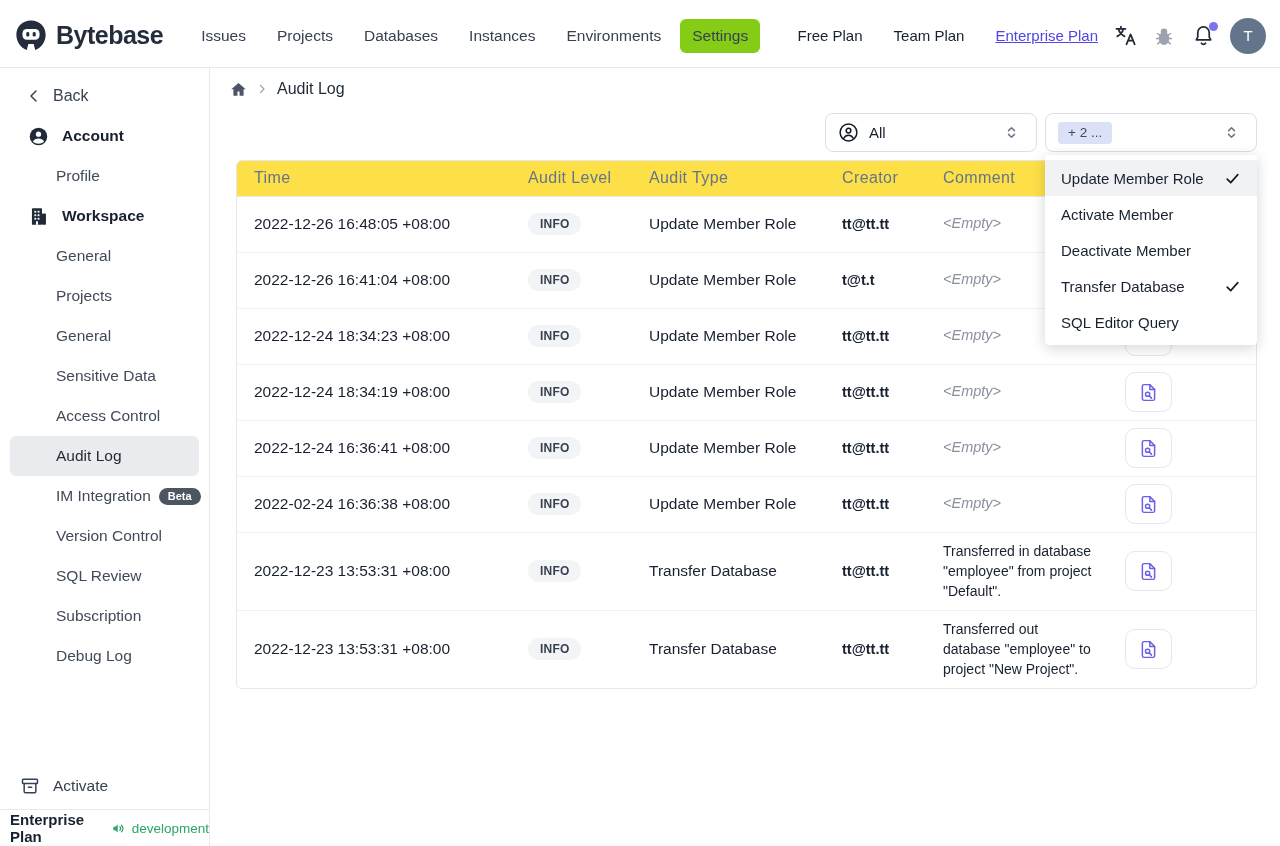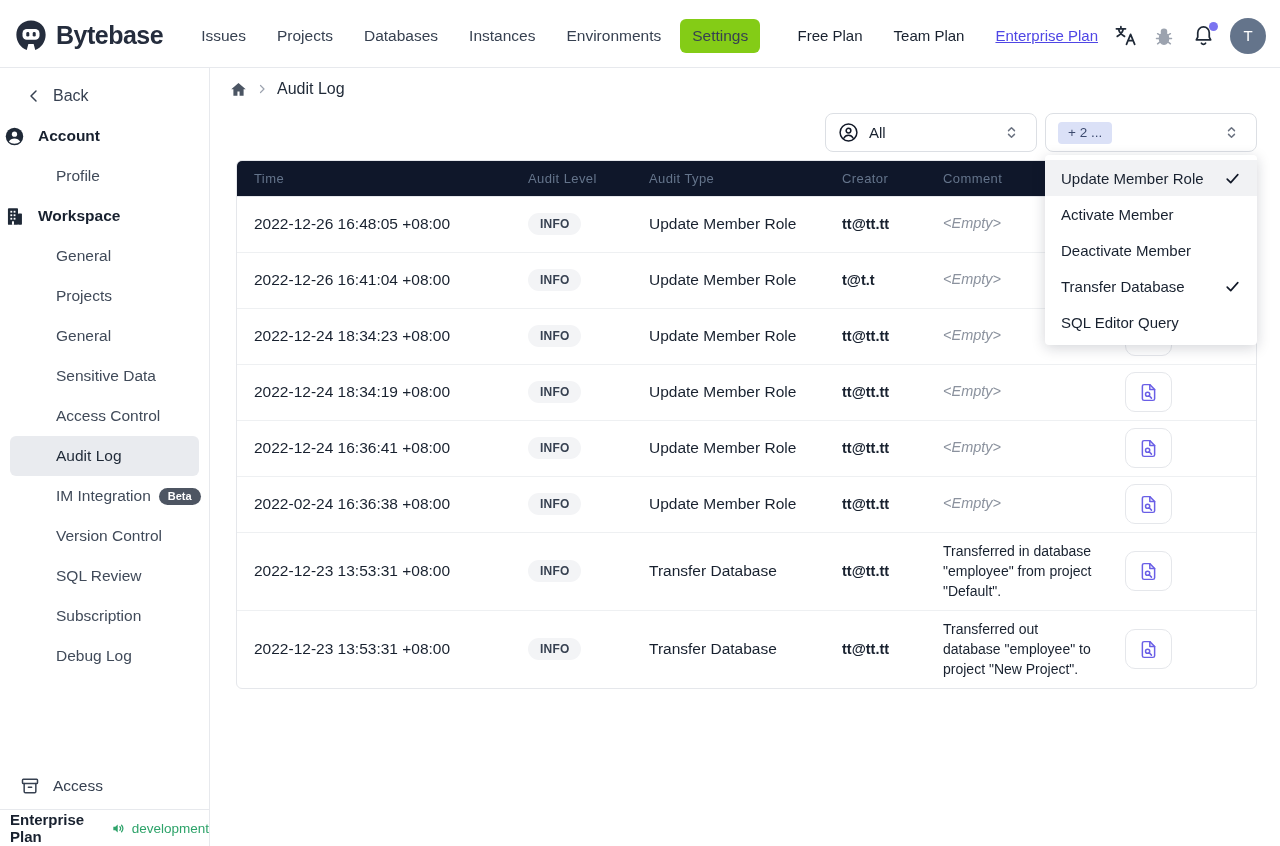--- a/index.html
+++ b/index.html
@@ -20,21 +20,21 @@
   .plan-link.accent { color:#4f46e5; text-decoration:underline; }
   .icon-btn { width:24px; height:24px; display:flex; align-items:center; justify-content:center; cursor:pointer; position:relative; }
   .bell-dot { position:absolute; top:-2px; right:-3px; width:9px; height:9px; border-radius:50%; background:#7b74f0; }
   .avatar { width:36px; height:36px; border-radius:50%; background:#64748b; color:#fff; display:flex;
             align-items:center; justify-content:center; font-size:15px; cursor:pointer; }
 
   
   .sidebar { position:absolute; top:64px; left:0; bottom:0; width:210px; border-right:1px solid #e7e9ed;
              background:#fff; display:flex; flex-direction:column; padding-top:12px; }
   .back-row { display:flex; align-items:center; gap:11px; height:40px; padding-left:26px; font-size:16px; color:#374151; cursor:pointer; }
-  .side-group { display:flex; align-items:center; gap:13px; height:40px; padding-left:4px;
+  .side-group { display:flex; align-items:center; gap:13px; height:40px; padding-left:28px;
                 font-size:15.5px; font-weight:600; color:#18212f; }
   .side-item { display:flex; align-items:center; height:40px; margin:0 10px; padding-left:46px;
                border-radius:6px; font-size:15.5px; color:#404a59; cursor:pointer; white-space:nowrap; }
   .side-item.active { background:#e9ebef; color:#1f2937; }
   .badge-beta { margin-left:8px; background:#4d5562; color:#fff; font-size:11px; font-weight:600;
                 padding:2.5px 9px; border-radius:999px; }
   .archive-row { margin-top:auto; display:flex; align-items:center; gap:13px; height:46px; padding-left:20px;
                  font-size:15.5px; color:#374151; cursor:pointer; }
   .side-footer { border-top:1px solid #e7e9ed; height:37px; display:flex; align-items:center; gap:6px; padding-left:10px; }
   .plan-name { font-size:15px; font-weight:700; color:#18212f; }
@@ -46,21 +46,21 @@
   .crumb-current { font-size:16px; color:#1f2937; font-weight:500; }
   .toolbar { display:flex; justify-content:flex-end; gap:8px; margin:12px 23px 0 0; }
   .select { width:212px; height:39px; border:1px solid #dcdfe4; border-radius:8px; background:#fff;
             display:flex; align-items:center; padding:0 16px 0 12px; gap:10px; cursor:pointer; }
   .sel-label { font-size:15px; color:#18212f; }
   .selector { margin-left:auto; }
   .pill { background:#dbe1f7; color:#3c4a6e; font-size:13.5px; padding:3.5px 10px; border-radius:4px; }
 
   .table-wrap { margin:8px 23px 0 26px; border:1px solid #e5e7eb; border-radius:6px; overflow:hidden; }
   table { width:100%; border-collapse:collapse; table-layout:fixed; }
-  thead th { background:#0f172a; height:35px; text-align:left; font-size:13px; font-weight:500; color:#64748b;
+  thead th { background:#fde047; height:35px; text-align:left; font-size:16px; font-weight:500; color:#64748b;
              letter-spacing:0.4px; padding:0 0 0 17px; border-bottom:1px solid #e5e7eb; }
   tbody td { padding:2px 10px 2px 17px; border-top:1px solid #eef0f2; vertical-align:middle; }
   tbody tr:first-child td { border-top:none; }
   tr.r-std { height:56px; } tr.r-tall { height:78px; }
   .c-time { font-size:15.5px; color:#18212f; white-space:nowrap; }
   .badge { display:inline-block; background:#f3f4f6; border-radius:999px; padding:4px 12px; font-size:12px;
            font-weight:700; color:#374151; letter-spacing:0.2px; }
   .c-type { font-size:15.5px; color:#18212f; white-space:nowrap; }
   .c-creator { font-size:14.5px; font-weight:600; color:#18212f; }
   .c-comment { font-size:14px; color:#18212f; line-height:1.45; }
@@ -171,21 +171,21 @@
   <div class="side-item">Version Control</div>
   <div class="side-item">SQL Review</div>
   <div class="side-item">Subscription</div>
   <div class="side-item">Debug Log</div>
 
   <div class="archive-row">
     <svg width="20" height="20" viewBox="0 0 24 24" fill="none" stroke="#374151" stroke-width="1.8" stroke-linecap="round" stroke-linejoin="round">
       <rect x="3" y="4" width="18" height="5" rx="1"></rect>
       <path d="M5 9v9.5a1.5 1.5 0 001.5 1.5h11a1.5 1.5 0 001.5-1.5V9M10 13.5h4"></path>
     </svg>
-    <span>Access</span>
+    <span>Activate</span>
   </div>
   <div class="side-footer">
     <span class="plan-name">Enterprise Plan</span>
     <svg width="17" height="17" viewBox="0 0 24 24" fill="none" stroke="#2ea36a" stroke-width="2" stroke-linecap="round" stroke-linejoin="round">
       <path d="M11 5.5L7 9H3.8v6H7l4 3.5v-13z" fill="#2ea36a" stroke="none"></path>
       <path d="M14.5 9a4.6 4.6 0 010 6M17.3 6.7a8.4 8.4 0 010 10.6"></path>
     </svg>
     <span class="env-label">development</span>
   </div>
 </aside>

